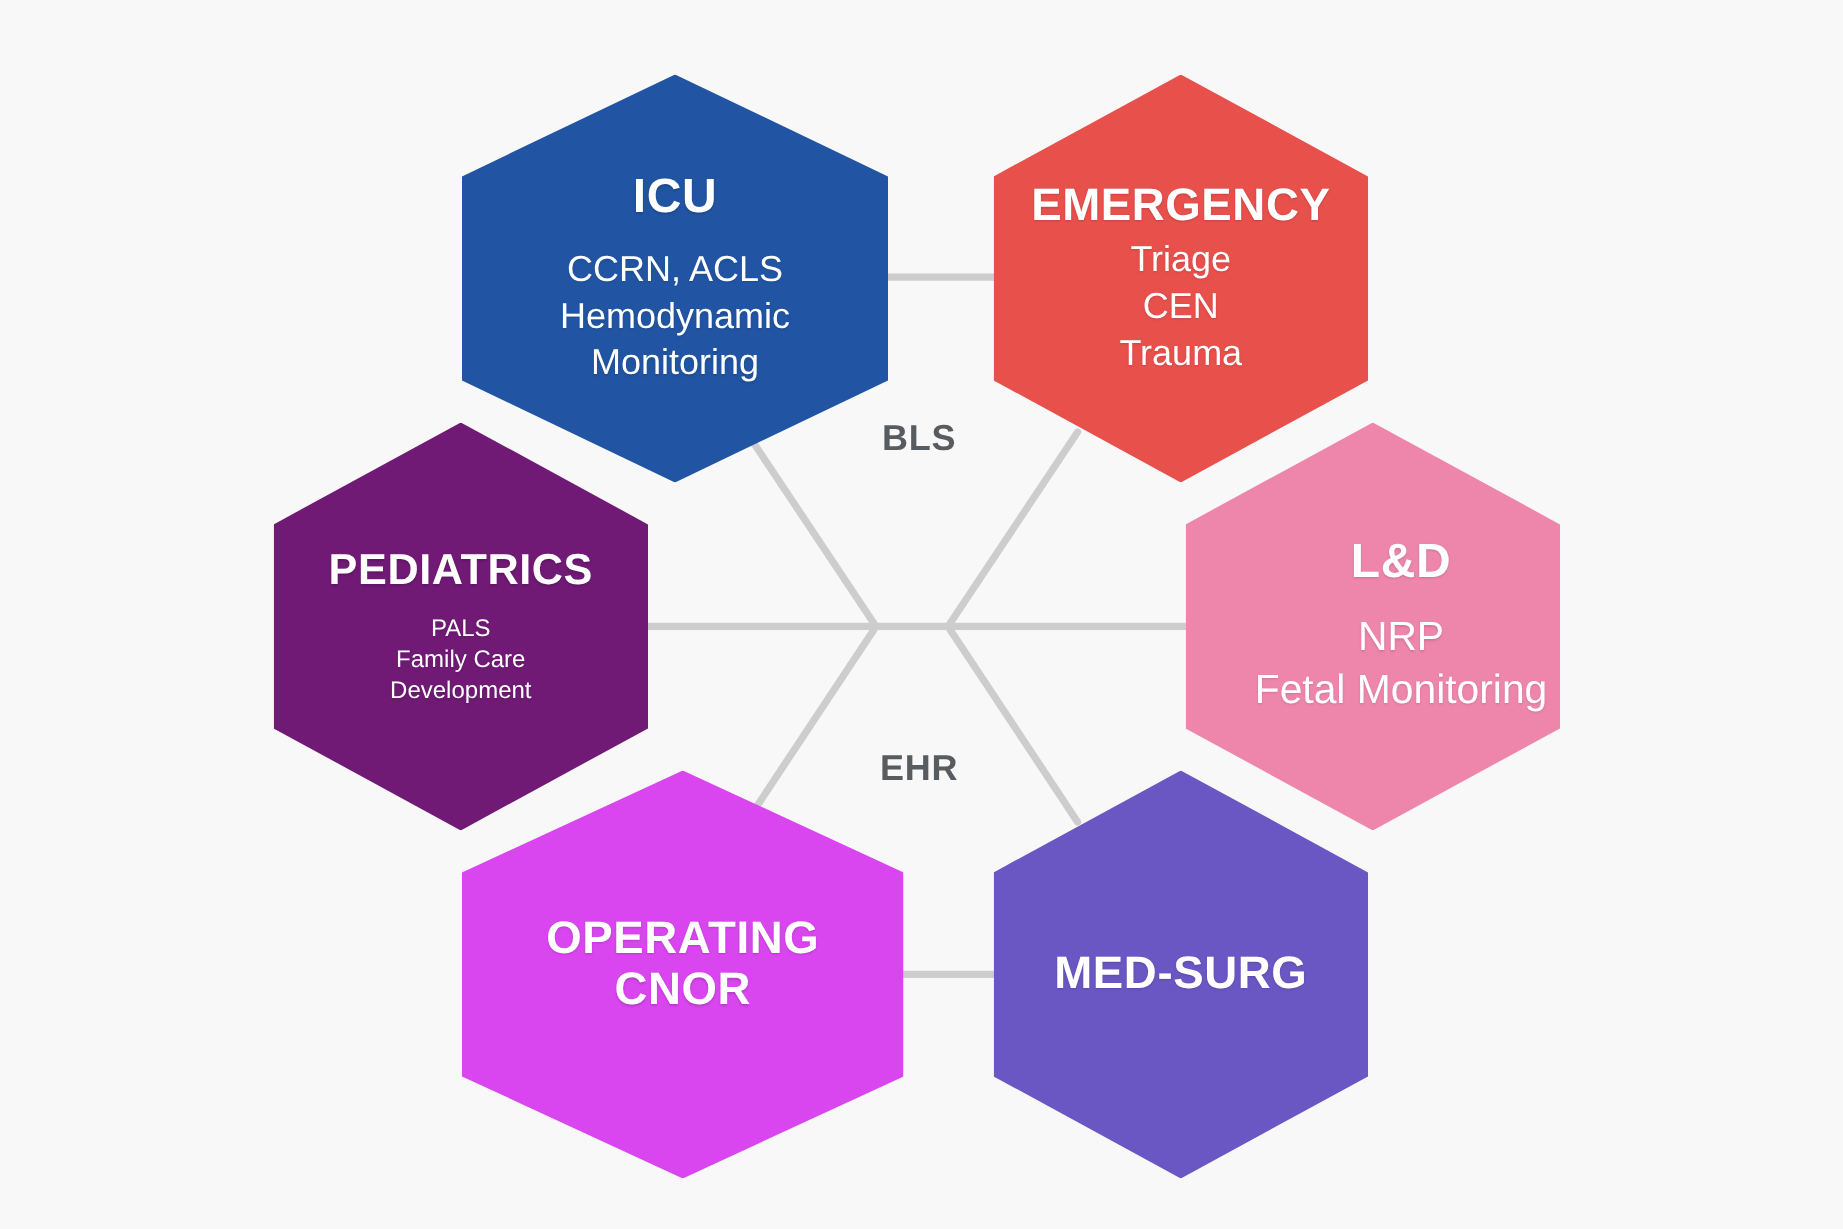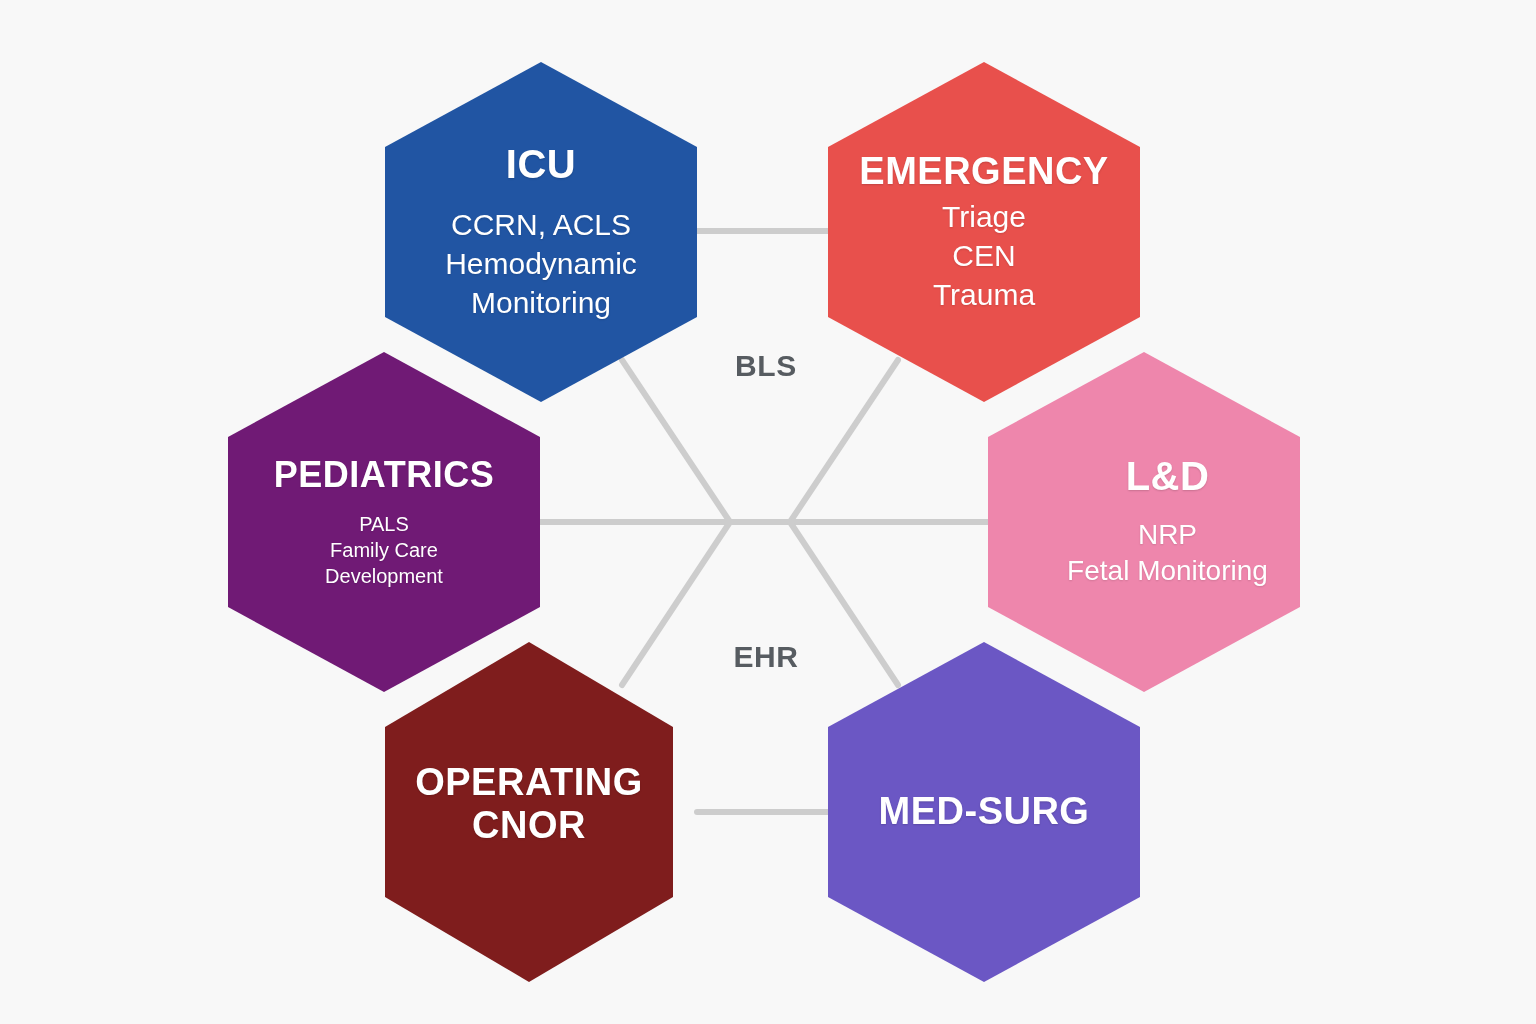--- a/index.html
+++ b/index.html
@@ -48,56 +48,56 @@
   }
   .hex-sub {
     color: #ffffff;
     line-height: 1.3;
     margin: 0;
     text-shadow: 0 1px 2px rgba(0,0,0,0.13);
   }
   .hex-sub-line { display: block; white-space: nowrap; }
 
   
-  #hex-icu        { left: 385px; top: 62px;  width: 312px; height: 340px; background: #2155a3; }
+  #hex-icu        { left: 385px; top: 62px;  width: 355px; height: 340px; background: #2155a3; }
   #hex-emergency  { left: 828px; top: 62px;  width: 312px; height: 340px; background: #e8504c; }
   #hex-ld         { left: 988px; top: 352px; width: 312px; height: 340px; background: #ee86ac; padding-left: 47px; }
   #hex-medsurg    { left: 828px; top: 642px; width: 312px; height: 340px; background: #6b57c4; }
-  #hex-or         { left: 385px; top: 642px; width: 288px; height: 340px; background: #7f1d1d; }
+  #hex-or         { left: 385px; top: 642px; width: 368px; height: 340px; background: #d946ef; }
   #hex-pediatrics { left: 228px; top: 352px; width: 312px; height: 340px; background: #701a75; }
 
   #hex-icu .hex-title        { font-size: 40px; margin-bottom: 18px; }
   #hex-icu .hex-sub          { font-size: 30px; }
 
   #hex-emergency .hex-title  { font-size: 38px; margin-bottom: 4px; }
   #hex-emergency .hex-sub    { font-size: 30px; }
 
   #hex-ld .hex-title         { font-size: 40px; margin-bottom: 18px; }
-  #hex-ld .hex-sub           { font-size: 28px; }
+  #hex-ld .hex-sub           { font-size: 34px; }
 
   #hex-medsurg .hex-title    { font-size: 38px; margin-bottom: 2px; }
   #hex-medsurg .hex-sub      { font-size: 30px; }
 
   #hex-or .hex-title         { font-size: 38px; margin-bottom: 16px; }
   #hex-or .hex-sub           { font-size: 30px; }
 
   #hex-pediatrics .hex-title { font-size: 36px; margin-bottom: 16px; }
   #hex-pediatrics .hex-sub   { font-size: 20px; }
 
   .center-label {
     position: absolute;
     color: #575c61;
     font-size: 30px;
     font-weight: bold;
     letter-spacing: 0.6px;
     white-space: nowrap;
     transform: translate(-50%, -50%);
   }
   #label-bls { left: 766px; top: 366px; }
-  #label-ehr { left: 766px; top: 641px; margin-top: 16px; }
+  #label-ehr { left: 766px; top: 641px; }
 </style>
 </head>
 <body>
 
 <div id="stage">
 
   <svg class="connector-layer" viewBox="0 0 1536 1024" width="1536" height="1024" aria-hidden="true">
     <g stroke="#cdcdcd" stroke-width="6" stroke-linecap="round" fill="none">
 
       <line x1="697" y1="231" x2="828" y2="231"></line>

